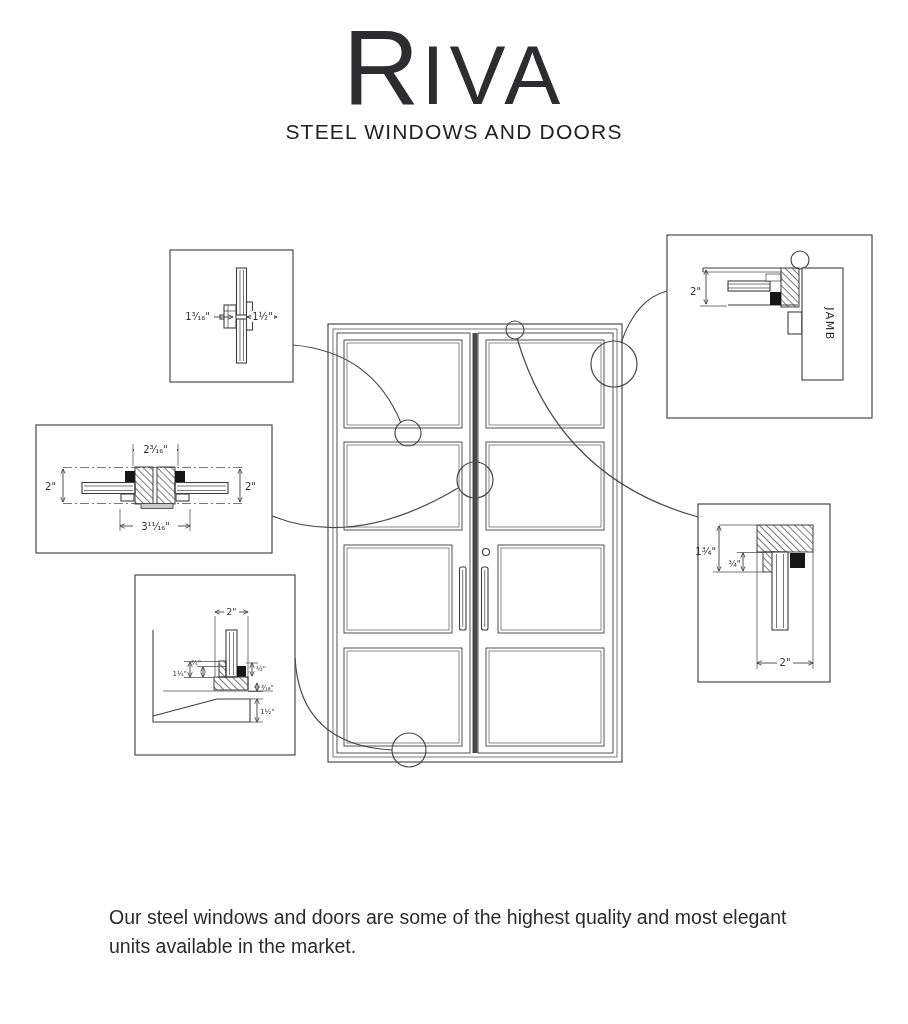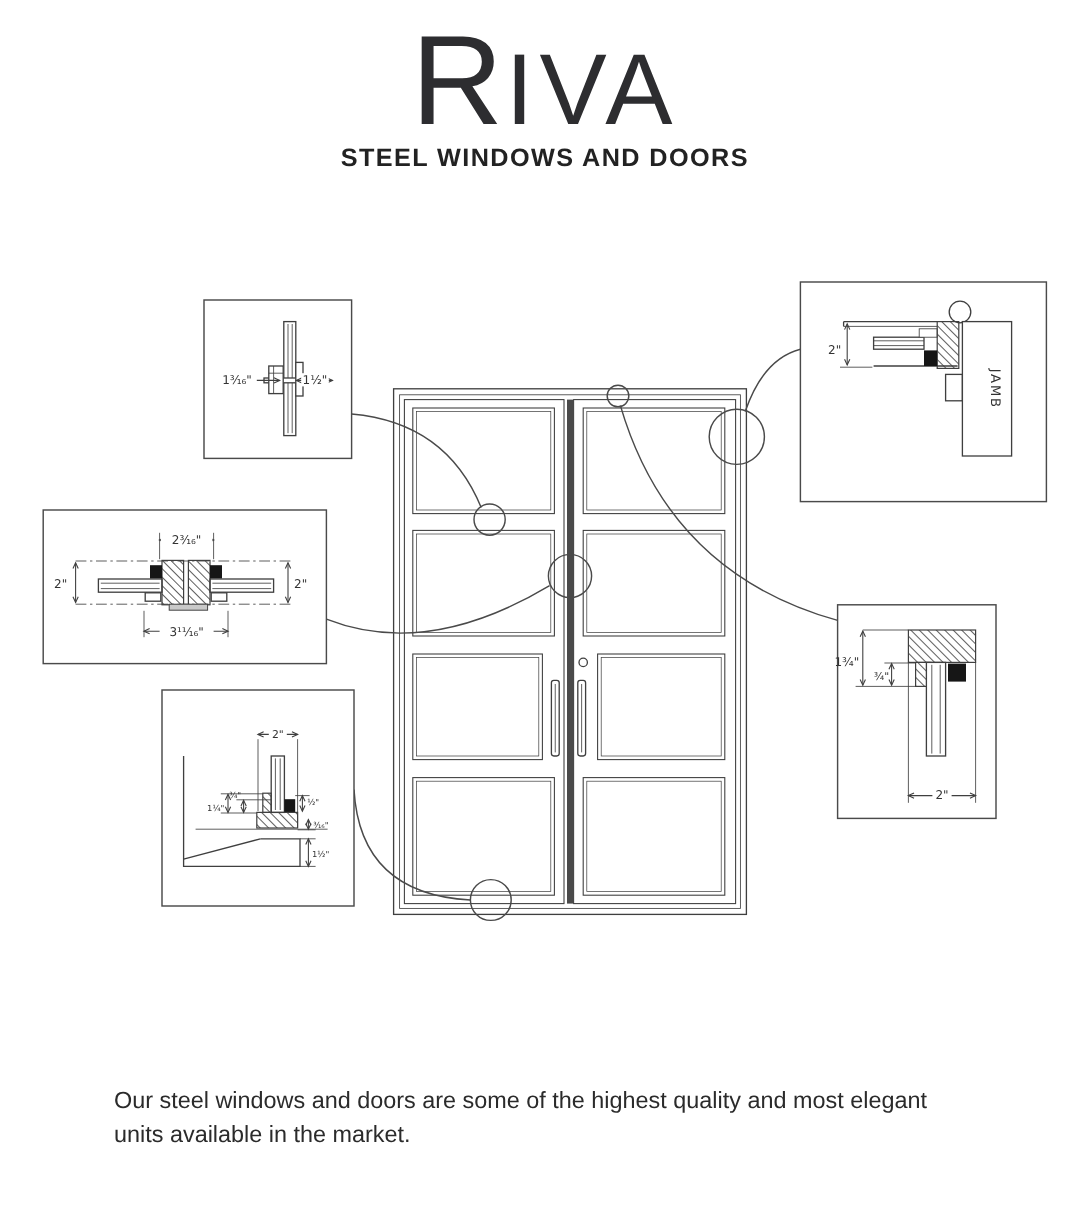--- a/index.html
+++ b/index.html
@@ -1,22 +1,22 @@
 <!DOCTYPE html>
 <html><head>
 <meta charset="utf-8">
 <style>
   html,body{margin:0;padding:0;background:#ffffff;}
   body{position:relative;width:908px;height:1024px;font-family:"Liberation Sans",sans-serif;overflow:hidden;}
   .logo-wrap{position:absolute;top:14px;left:0;width:100%;text-align:center;color:#2d2d30;}
   .logo{line-height:1;letter-spacing:2px;text-align:center;}
   .logo-r{font-size:106px;font-weight:300;}
   .logo-rest{font-size:84px;font-weight:300;letter-spacing:5px;}
-  .subtitle{margin-top:0px;font-size:21px;letter-spacing:1.2px;color:#222;font-weight:700;}
-  .tagline{position:absolute;left:95px;top:903px;width:705px;font-size:19.5px;line-height:1.5;color:#2b2b2b;}
+  .subtitle{margin-top:0px;font-size:21px;letter-spacing:1.2px;color:#222;font-weight:400;}
+  .tagline{position:absolute;left:109px;top:903px;width:705px;font-size:19.5px;line-height:1.5;color:#2b2b2b;}
   svg{position:absolute;top:0;left:0;}
   .s1{stroke:#3f3f3f;stroke-width:1.1;fill:none;}
   .s2{stroke:#3f3f3f;stroke-width:0.7;fill:none;}
   .sw{stroke:#3f3f3f;stroke-width:1.1;fill:#fff;}
   .p{stroke:#3f3f3f;stroke-width:0.9;fill:none;}
   .pi{stroke:#3f3f3f;stroke-width:0.6;fill:none;}
   .box{fill:#fff;stroke:#4a4a4a;stroke-width:1.2;}
   .lead{fill:none;stroke:#4a4a4a;stroke-width:1.2;}
   .call{fill:none;stroke:#4a4a4a;stroke-width:1.2;}
   .blk{fill:#161616;stroke:none;}

